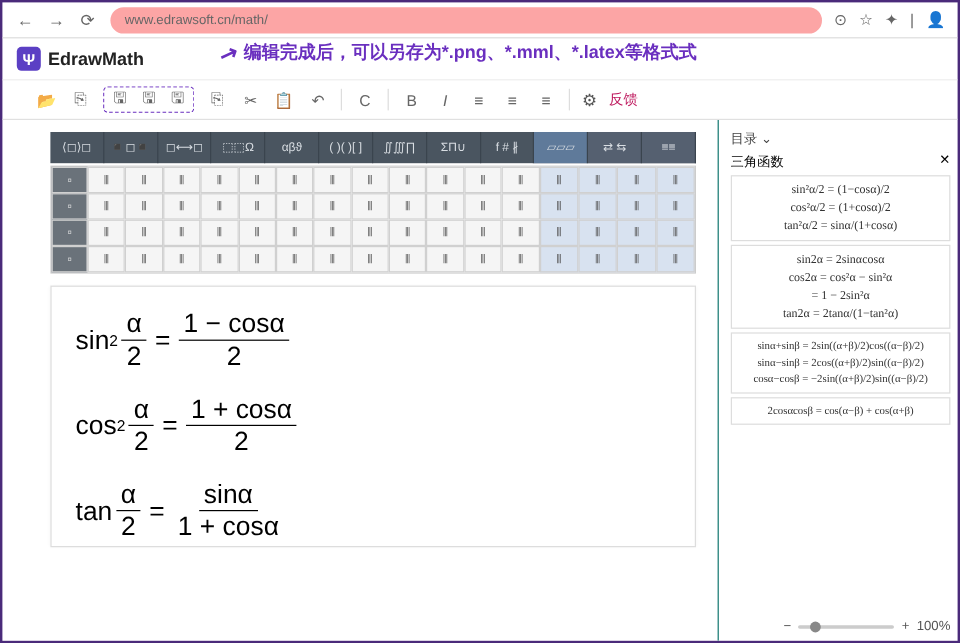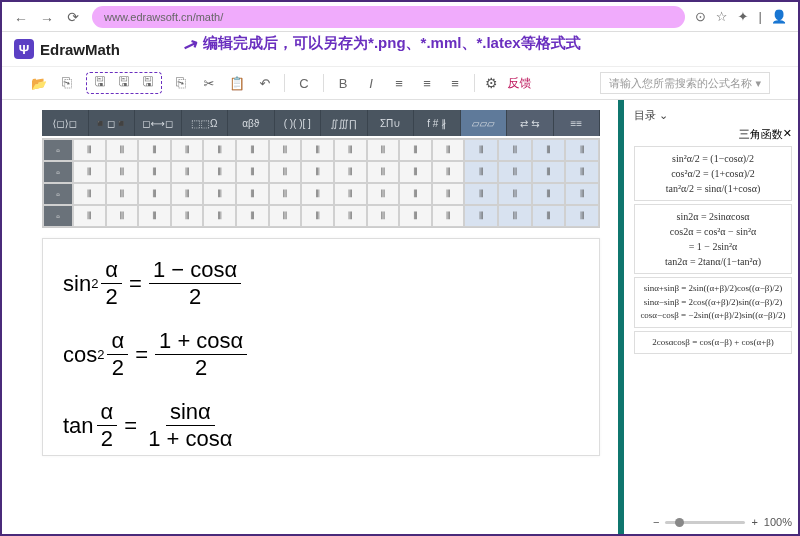--- a/index.html
+++ b/index.html
@@ -1,19 +1,19 @@
 <!DOCTYPE html>
 <html><head>
 <meta charset="utf-8">
 <style>
 *{box-sizing:border-box;margin:0;padding:0;font-family:Arial,"Microsoft YaHei",sans-serif}
 body{width:800px;height:536px;border:2px solid #4a2a7a;background:#fff;overflow:hidden;position:relative}
 .browser-bar{height:30px;display:flex;align-items:center;padding:0 10px;gap:10px;border-bottom:1px solid #ddd}
 .browser-bar .nav-icons{display:flex;gap:8px;color:#666;font-size:14px}
-.url-box{flex:1;background:#f0abfc;border-radius:14px;height:22px;display:flex;align-items:center;padding:0 12px;font-size:11px;color:#666}
+.url-box{flex:1;background:#fca5a5;border-radius:14px;height:22px;display:flex;align-items:center;padding:0 12px;font-size:11px;color:#666}
 .br-icons{display:flex;gap:10px;color:#666;font-size:13px}
 .app-title{height:34px;display:flex;align-items:center;padding:0 12px;font-weight:bold;font-size:15px;color:#222;position:relative}
 .app-title .logo{background:#5b3fc4;color:#fff;width:20px;height:20px;border-radius:4px;display:inline-flex;align-items:center;justify-content:center;margin-right:6px;font-size:13px}
 .callout{position:absolute;left:182px;top:0;display:flex;align-items:center;color:#6a2fbf;font-size:15px}
 .callout .arrow{font-size:18px;margin-right:4px;transform:rotate(200deg) translateY(-3px)}
 .toolbar{height:34px;border-top:1px solid #eee;border-bottom:1px solid #e0e0e0;display:flex;align-items:center;padding:0 28px;gap:10px;color:#555;font-size:13px}
 .tb-icon{width:18px;height:18px;display:inline-flex;align-items:center;justify-content:center;color:#666;cursor:pointer}
 .tb-sep{width:1px;height:18px;background:#ddd}
 .highlight-group{border:1.5px dashed #6a2fbf;border-radius:4px;padding:1px 4px;display:flex;gap:6px}
 .tb-gear{font-size:14px}
@@ -32,23 +32,23 @@
 .symgrid .sec.a .sc{background:#6a727a;color:#eee}
 .symgrid .sec.b{--c:12;flex:3.2}
 .symgrid .sec.c{--c:4;flex:1.1}
 .symgrid .sec.c .sc{background:#d8e2f0}
 .canvas{background:#fff;border:1px solid #ddd;height:218px;padding:18px 20px;box-shadow:0 0 3px rgba(0,0,0,.05)}
 .formula{font-family:"Times New Roman",serif;font-size:22px;color:#000;margin-bottom:18px;display:flex;align-items:center}
 .formula sup{font-size:13px;vertical-align:super}
 .frac{display:inline-flex;flex-direction:column;align-items:center;vertical-align:middle;margin:0 3px}
 .frac .num{padding:0 4px;border-bottom:1.4px solid #000}
 .frac .den{padding:0 4px}
-.right-panel{width:180px;border-left:6px solid #0f766e;padding:8px 6px 0 10px;position:relative}
+.right-panel{width:200px;border-left:1px solid #0f766e;padding:8px 6px 0 10px;position:relative}
 .rp-head{display:flex;justify-content:space-between;font-size:11px;color:#444;margin-bottom:4px}
-.rp-sub{font-size:11px;display:flex;justify-content:flex-end;margin-bottom:4px}
+.rp-sub{font-size:11px;display:flex;justify-content:space-between;margin-bottom:4px}
 .rp-card{border:1px solid #ddd;padding:4px 2px;margin-bottom:3px}
 .rp-card .ln{font-family:"Times New Roman",serif;font-size:10px;color:#333;text-align:center;line-height:1.5}
 .rp-card.sm .ln{font-size:9px}
 .zoom{position:absolute;bottom:6px;right:6px;display:flex;align-items:center;gap:6px;font-size:11px;color:#555}
 .zoom .track{width:80px;height:3px;background:#ccc;position:relative;border-radius:2px}
 .zoom .knob{width:9px;height:9px;border-radius:50%;background:#888;position:absolute;left:10px;top:-3px}
 </style>
 </head>
 <body>
 
@@ -93,24 +93,20 @@
   <span class="tb-icon">C</span>
   <span class="tb-sep"></span>
   <span class="tb-icon">B</span>
   <span class="tb-icon" style="font-style:italic">I</span>
   <span class="tb-icon">≡</span>
   <span class="tb-icon">≡</span>
   <span class="tb-icon">≡</span>
   <span class="tb-sep"></span>
   <span class="tb-gear">⚙</span>
   <span class="tb-link">反馈</span>
-  <div class="tb-search">
-    <span>请输入您所需搜索的公式名称</span>
-    <span>▾</span>
-  </div>
 </div>
 
 <div class="workspace">
   <div class="left-area">
     <div class="band" id="band">
         <div class="cell">⟨◻⟩◻</div>
         <div class="cell">◾◻◾</div>
         <div class="cell">◻⟷◻</div>
         <div class="cell">⬚⬚Ω</div>
         <div class="cell">αβϑ</div>

